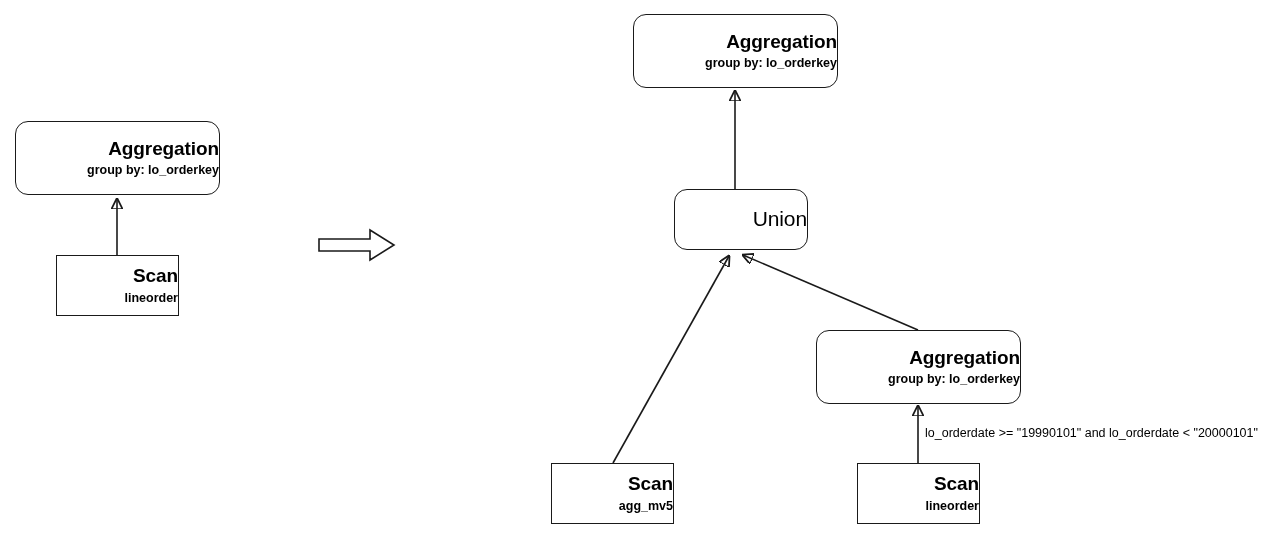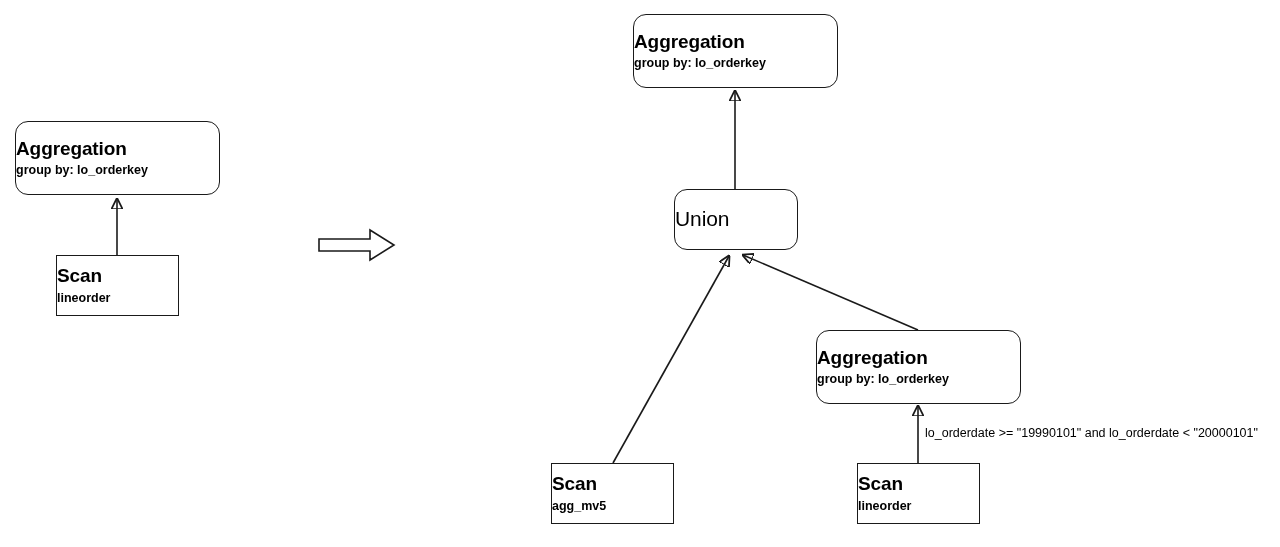--- a/index.html
+++ b/index.html
@@ -23,21 +23,21 @@
     width: 1280px;
     height: 547px;
   }
   .node {
     position: absolute;
     box-sizing: border-box;
     background: #ffffff;
     border: 1.6px solid #1a1a1a;
     display: flex;
     flex-direction: column;
-    align-items: flex-start;
+    align-items: flex-end;
     justify-content: center;
     text-align: center;
     z-index: 3;
   }
   .node.rounded {
     border-radius: 13px;
   }
   .node-title {
     font-size: 19px;
     font-weight: bold;
@@ -117,21 +117,21 @@
   <div class="node" style="left:56px; top:255px; width:123px; height:61px;">
     <div class="node-title">Scan</div>
     <div class="node-sub">lineorder</div>
   </div>
 
   <div class="node rounded" style="left:633px; top:14px; width:205px; height:74px;">
     <div class="node-title">Aggregation</div>
     <div class="node-sub">group by: lo_orderkey</div>
   </div>
 
-  <div class="node rounded" style="left:674px; top:189px; width:124px; height:61px;">
+  <div class="node rounded" style="left:674px; top:189px; width:134px; height:61px;">
     <div class="node-title plain">Union</div>
   </div>
 
   <div class="node rounded" style="left:816px; top:330px; width:205px; height:74px;">
     <div class="node-title">Aggregation</div>
     <div class="node-sub">group by: lo_orderkey</div>
   </div>
 
   <div class="node" style="left:551px; top:463px; width:123px; height:61px;">
     <div class="node-title">Scan</div>

